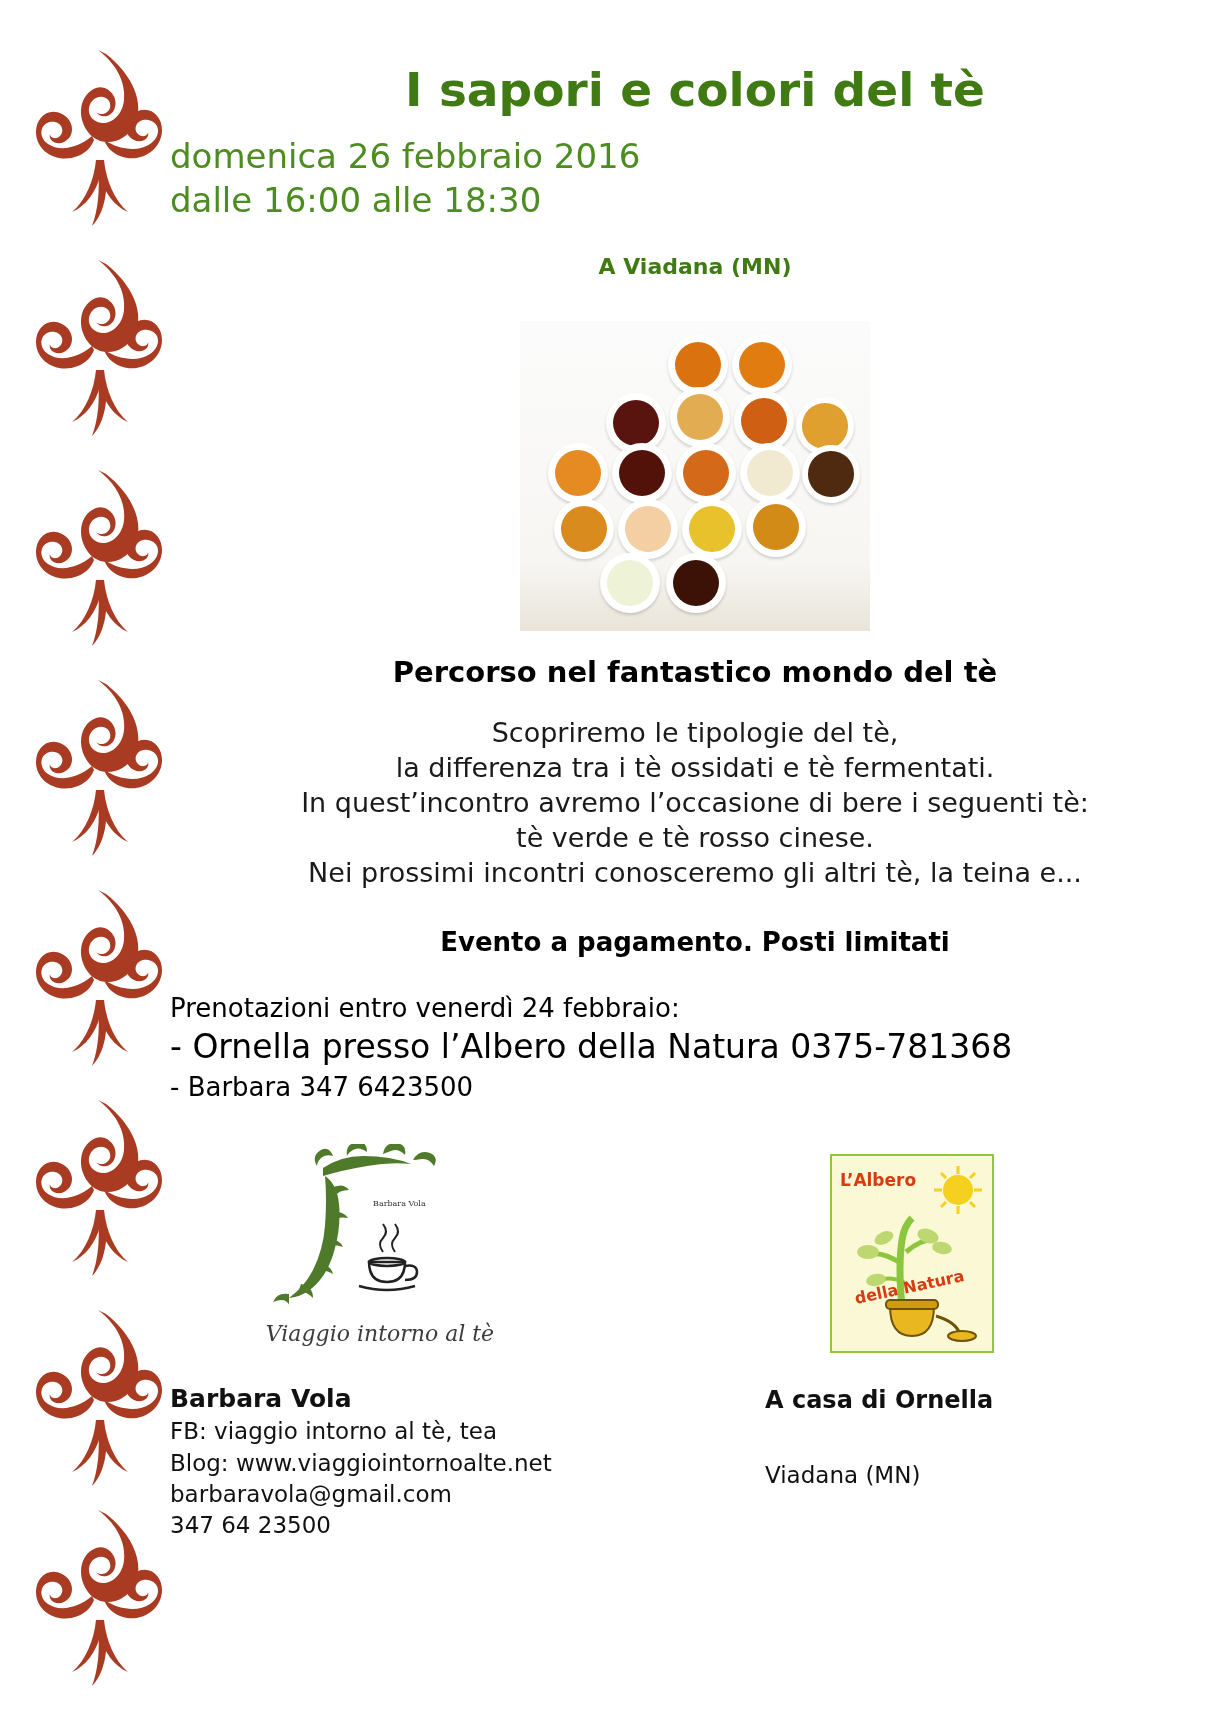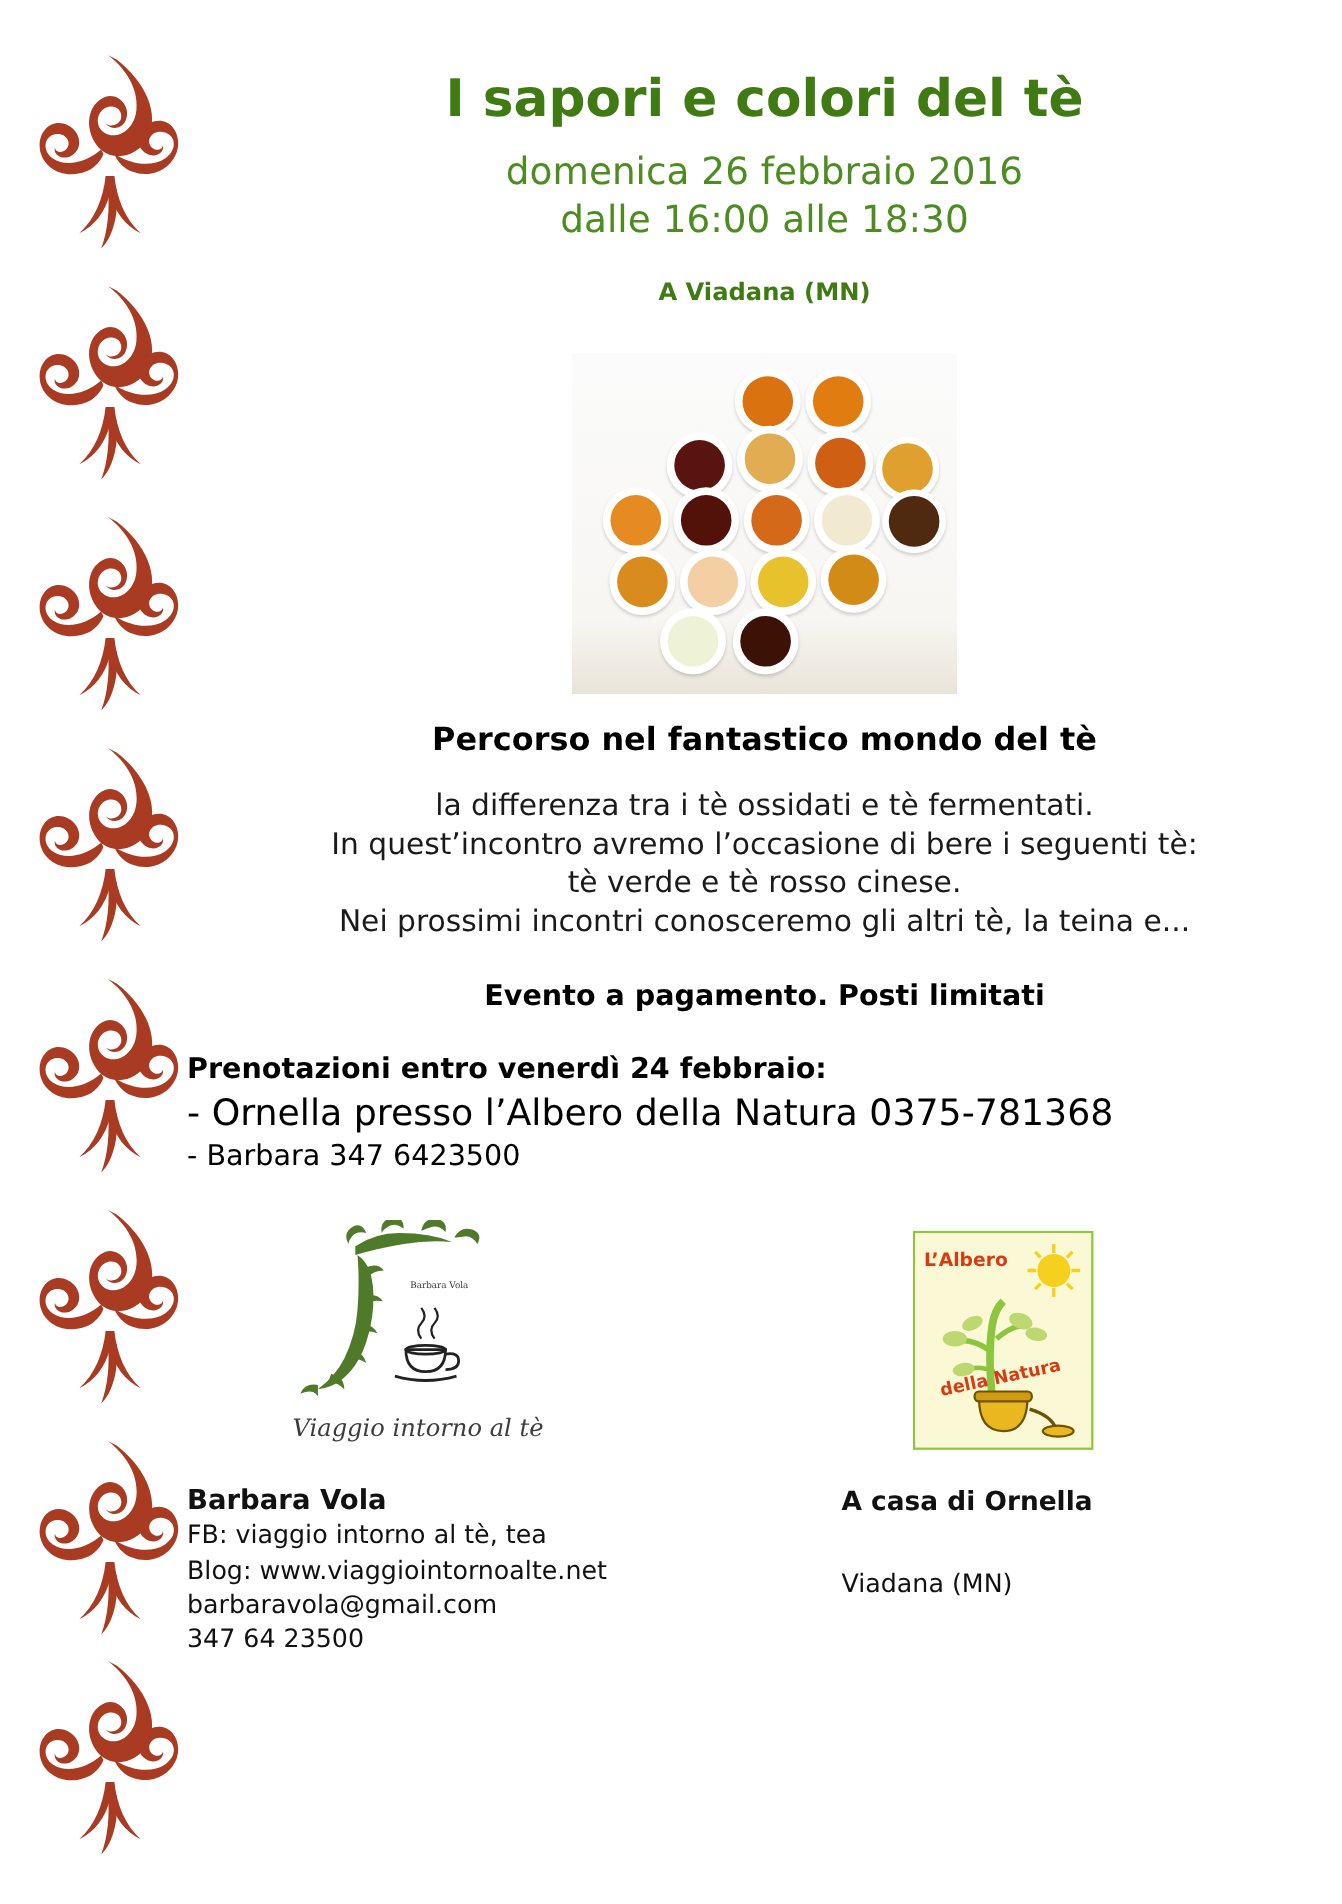--- a/index.html
+++ b/index.html
@@ -45,21 +45,20 @@
   .title {
     text-align: center;
     font-weight: bold;
     font-size: 47px;
     color: #3f7a13;
     margin-top: 62px;
     letter-spacing: 0px;
     font-family: "DejaVu Sans", sans-serif;
   }
   .subtitle {
-    text-align: center;
     font-size: 34px;
     color: #4d8c21;
     line-height: 1.28;
     margin-top: 18px;
   }
   .place {
     text-align: center;
     font-size: 22px;
     font-weight: bold;
     color: #3f7a13;
@@ -115,21 +114,21 @@
     font-weight: bold;
     font-size: 26px;
     margin-top: 36px;
   }
   .booking {
     margin-top: 34px;
     margin-left: 0px;
     font-size: 26px;
     line-height: 1.34;
   }
-  .booking .b1 { font-weight: bold; }
+  .booking .b1 { font-weight: normal; }
   .booking .b2 { font-weight: normal; font-size: 33px; }
   .booking .b3 { font-weight: normal; }
 
   
   .logos {
     position: relative;
     margin-top: 40px;
     height: 230px;
   }
   .logo-left {
@@ -332,20 +331,21 @@
         </div>
       <div class="cup" style="left:146px;top:232px;width:60px;height:60px">
           <i style="background:#3c1206"></i>
         </div>
     </div>
   </div>
 
   <div class="lead">Percorso nel fantastico mondo del tè</div>
 
   <div class="para">
+    <div>Scopriremo le tipologie del tè,</div>
     <div>la differenza tra i tè ossidati e tè fermentati.</div>
     <div>In quest’incontro avremo l’occasione di bere i seguenti tè:</div>
     <div>tè verde e tè rosso cinese.</div>
     <div>Nei prossimi incontri conosceremo gli altri tè, la teina e...</div>
   </div>
 
   <div class="paid">Evento a pagamento. Posti limitati</div>
 
   <div class="booking">
     <div class="b1">Prenotazioni entro venerdì 24 febbraio:</div>

